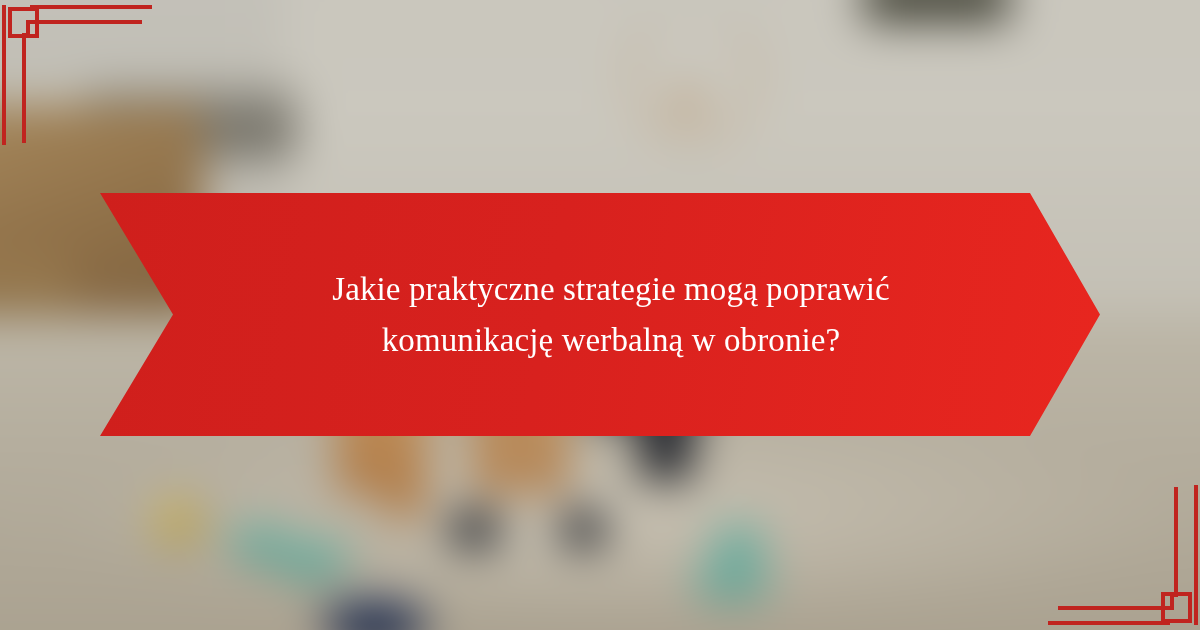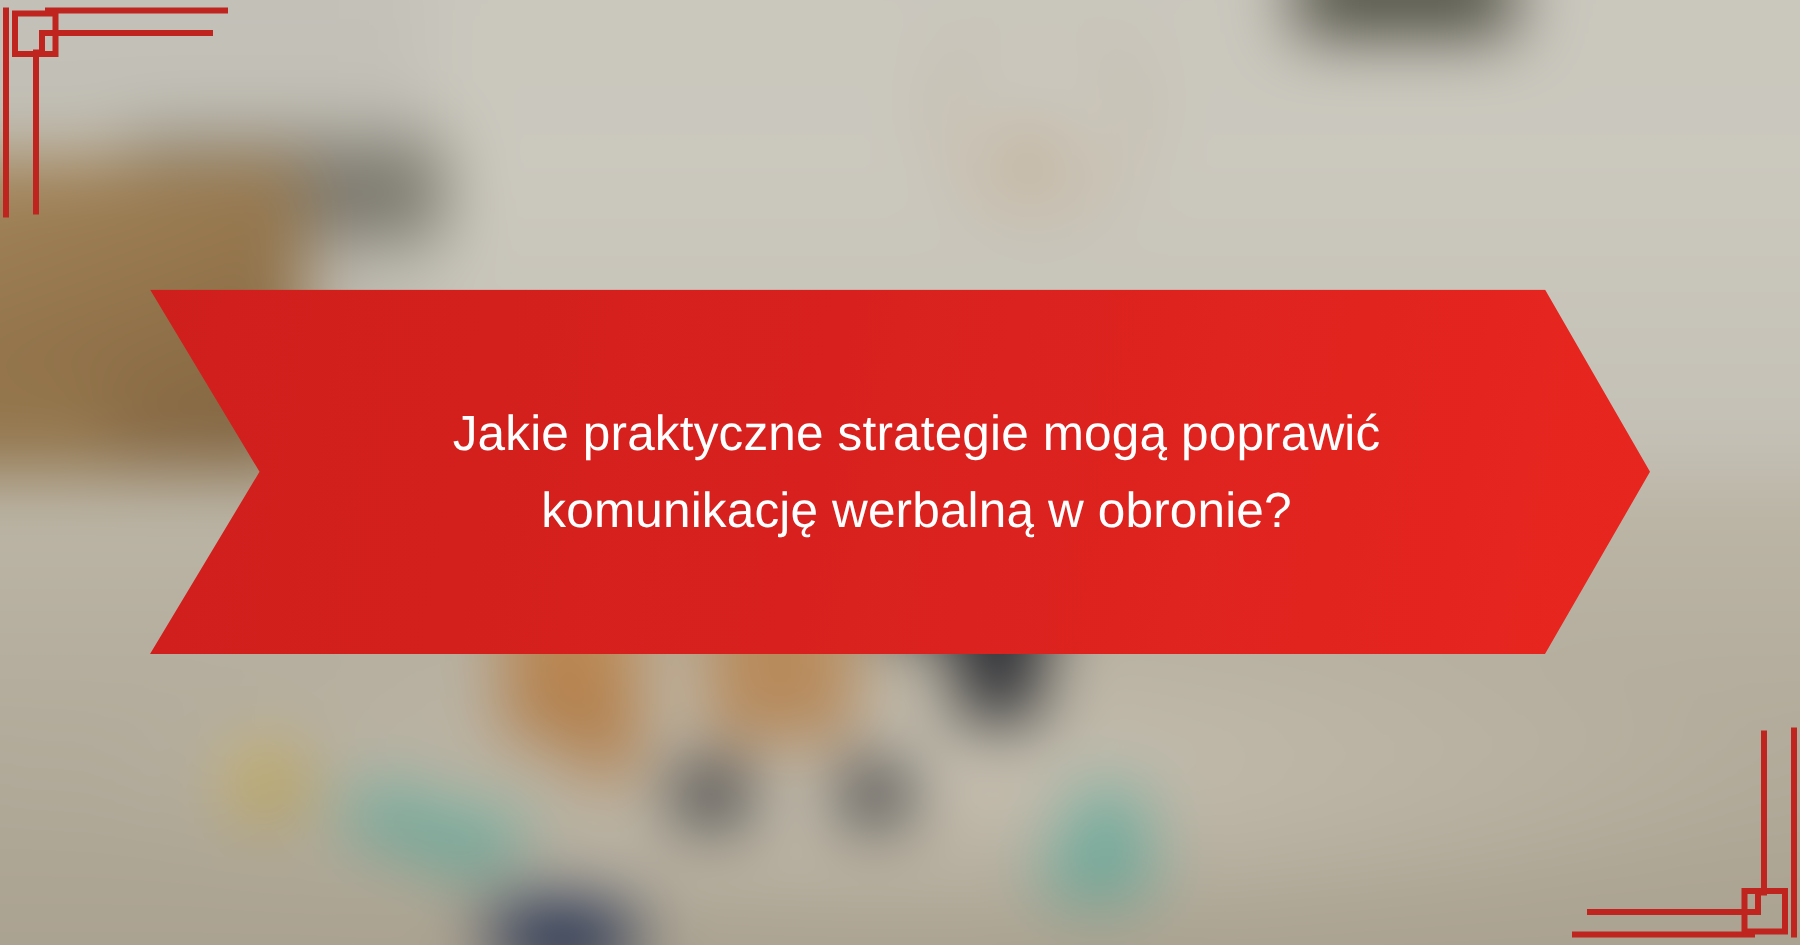--- a/index.html
+++ b/index.html
@@ -127,20 +127,21 @@
   .banner-text {
     width: 760px;
     margin-left: 22px;
     text-align: center;
     color: #ffffff;
     font-size: 33px;
     line-height: 1.52;
     font-weight: 400;
     letter-spacing: 0.1px;
     white-space: pre-line;
+    font-family: Liberation Serif, serif;
   }
 
   
   .orn { position: absolute; }
   .orn-line { position: absolute; background: #c0241f; }
 
   
   .tl { left: 0; top: 0; width: 160px; height: 175px; }
   .tl .sq {
     position: absolute; left: 8px; top: 7px;

